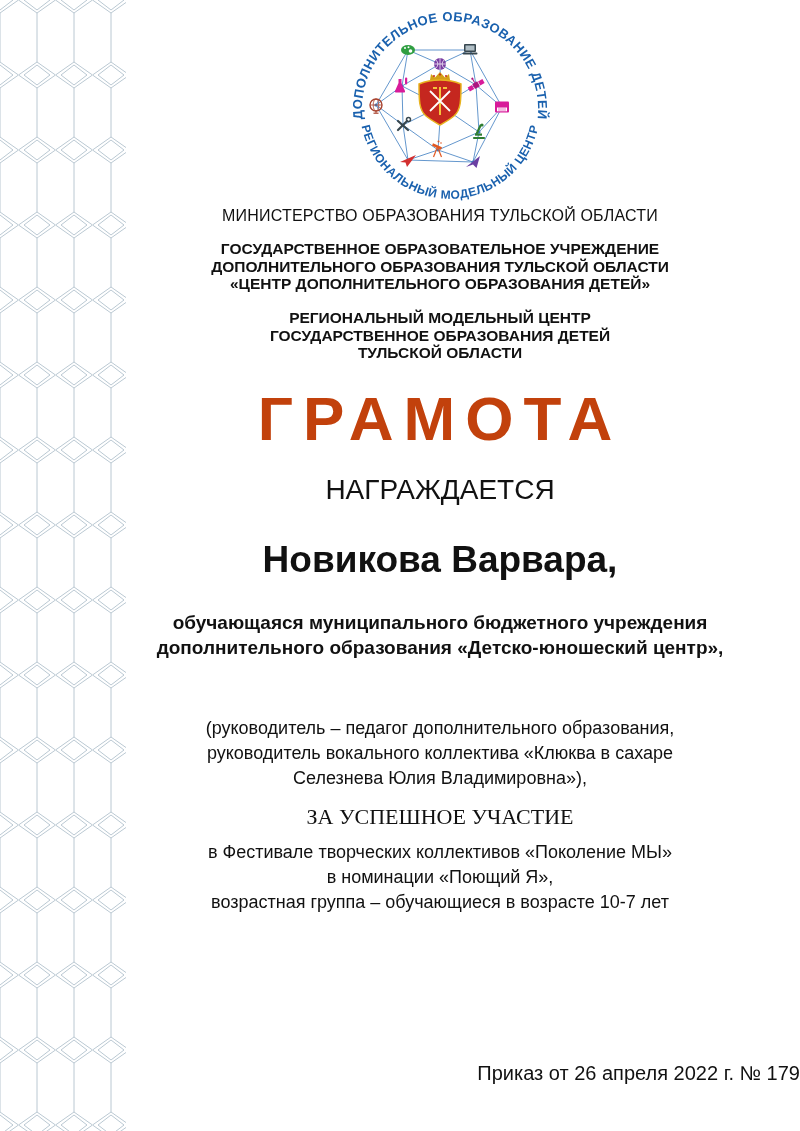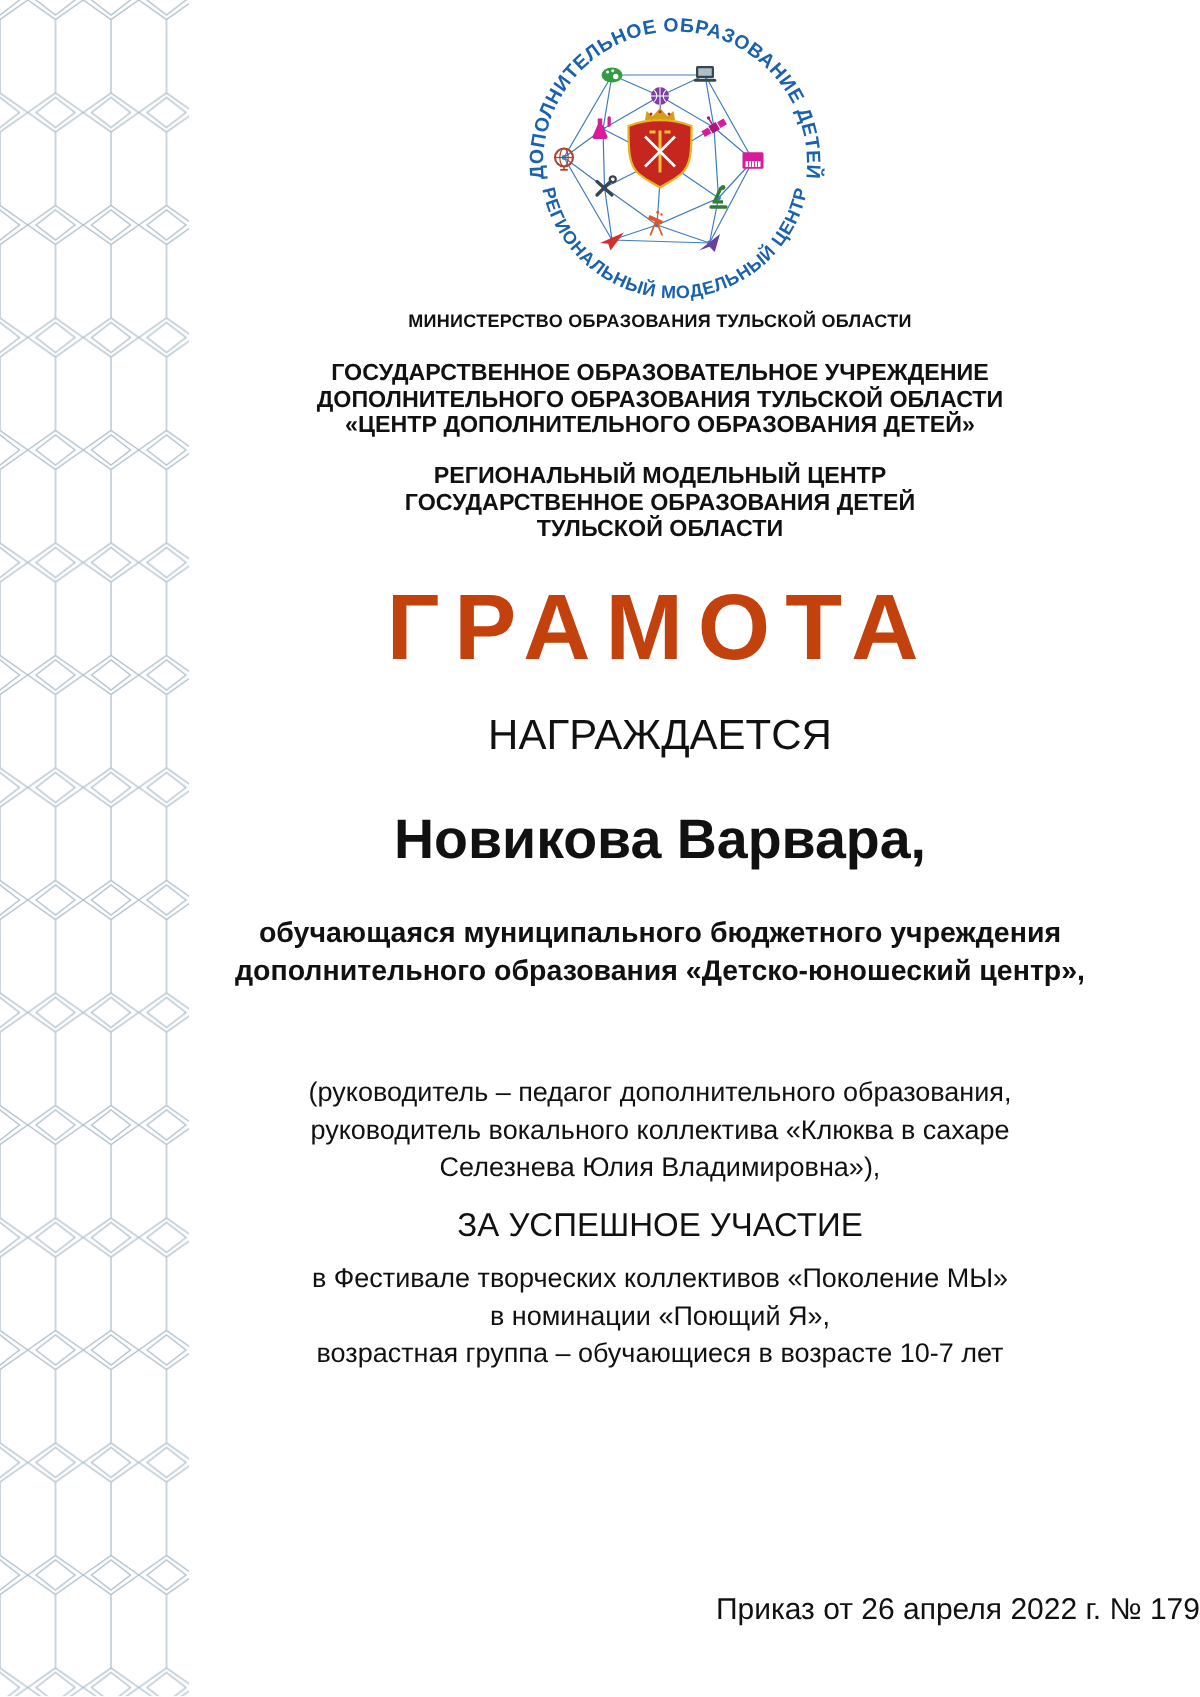--- a/index.html
+++ b/index.html
@@ -3,29 +3,29 @@
 <meta charset="utf-8">
 <style>
   html,body{margin:0;padding:0;background:#fff;}
   .page{
     position:relative;width:800px;height:1131px;background:#ffffff;
     font-family:"Liberation Sans",sans-serif;color:#111;overflow:hidden;
   }
   .pattern-strip{position:absolute;left:0;top:0;width:126px;height:1131px;}
   .content{position:absolute;left:80px;width:720px;text-align:center;}
   .logo-wrap{position:absolute;left:330px;top:8px;width:240px;height:196px;}
-  .ministry{top:207px;font-size:12px;font-weight:bold;letter-spacing:0.2px;}
+  .ministry{top:207px;font-size:16px;font-weight:normal;letter-spacing:0.2px;}
   .institution{top:240px;font-size:15.5px;font-weight:bold;line-height:17.5px;}
   .rmc{top:309px;font-size:15.5px;font-weight:bold;line-height:17.5px;}
   .cert-title{top:383px;font-size:62px;font-weight:bold;color:#c2410c;letter-spacing:10px;}
   .awarded{top:474px;font-size:28px;}
   .recipient{top:539px;font-size:37px;font-weight:bold;}
   .descr{top:610px;font-size:19px;line-height:25px;font-weight:bold;}
   .superv{top:716px;font-size:18px;line-height:25px;}
-  .award-reason{top:804px;font-size:22px;}
+  .award-reason{top:804px;font-size:22px;font-family:Liberation Serif, serif;}
   .event{top:840px;font-size:18px;line-height:25px;}
   .footer-order{top:1062px;font-size:20px;text-align:right;}
   .sig-zone{position:absolute;left:0;top:900px;width:800px;height:170px;}
 </style>
 </head>
 <body>
 
 <div class="page">
 
   <div class="pattern-strip">

